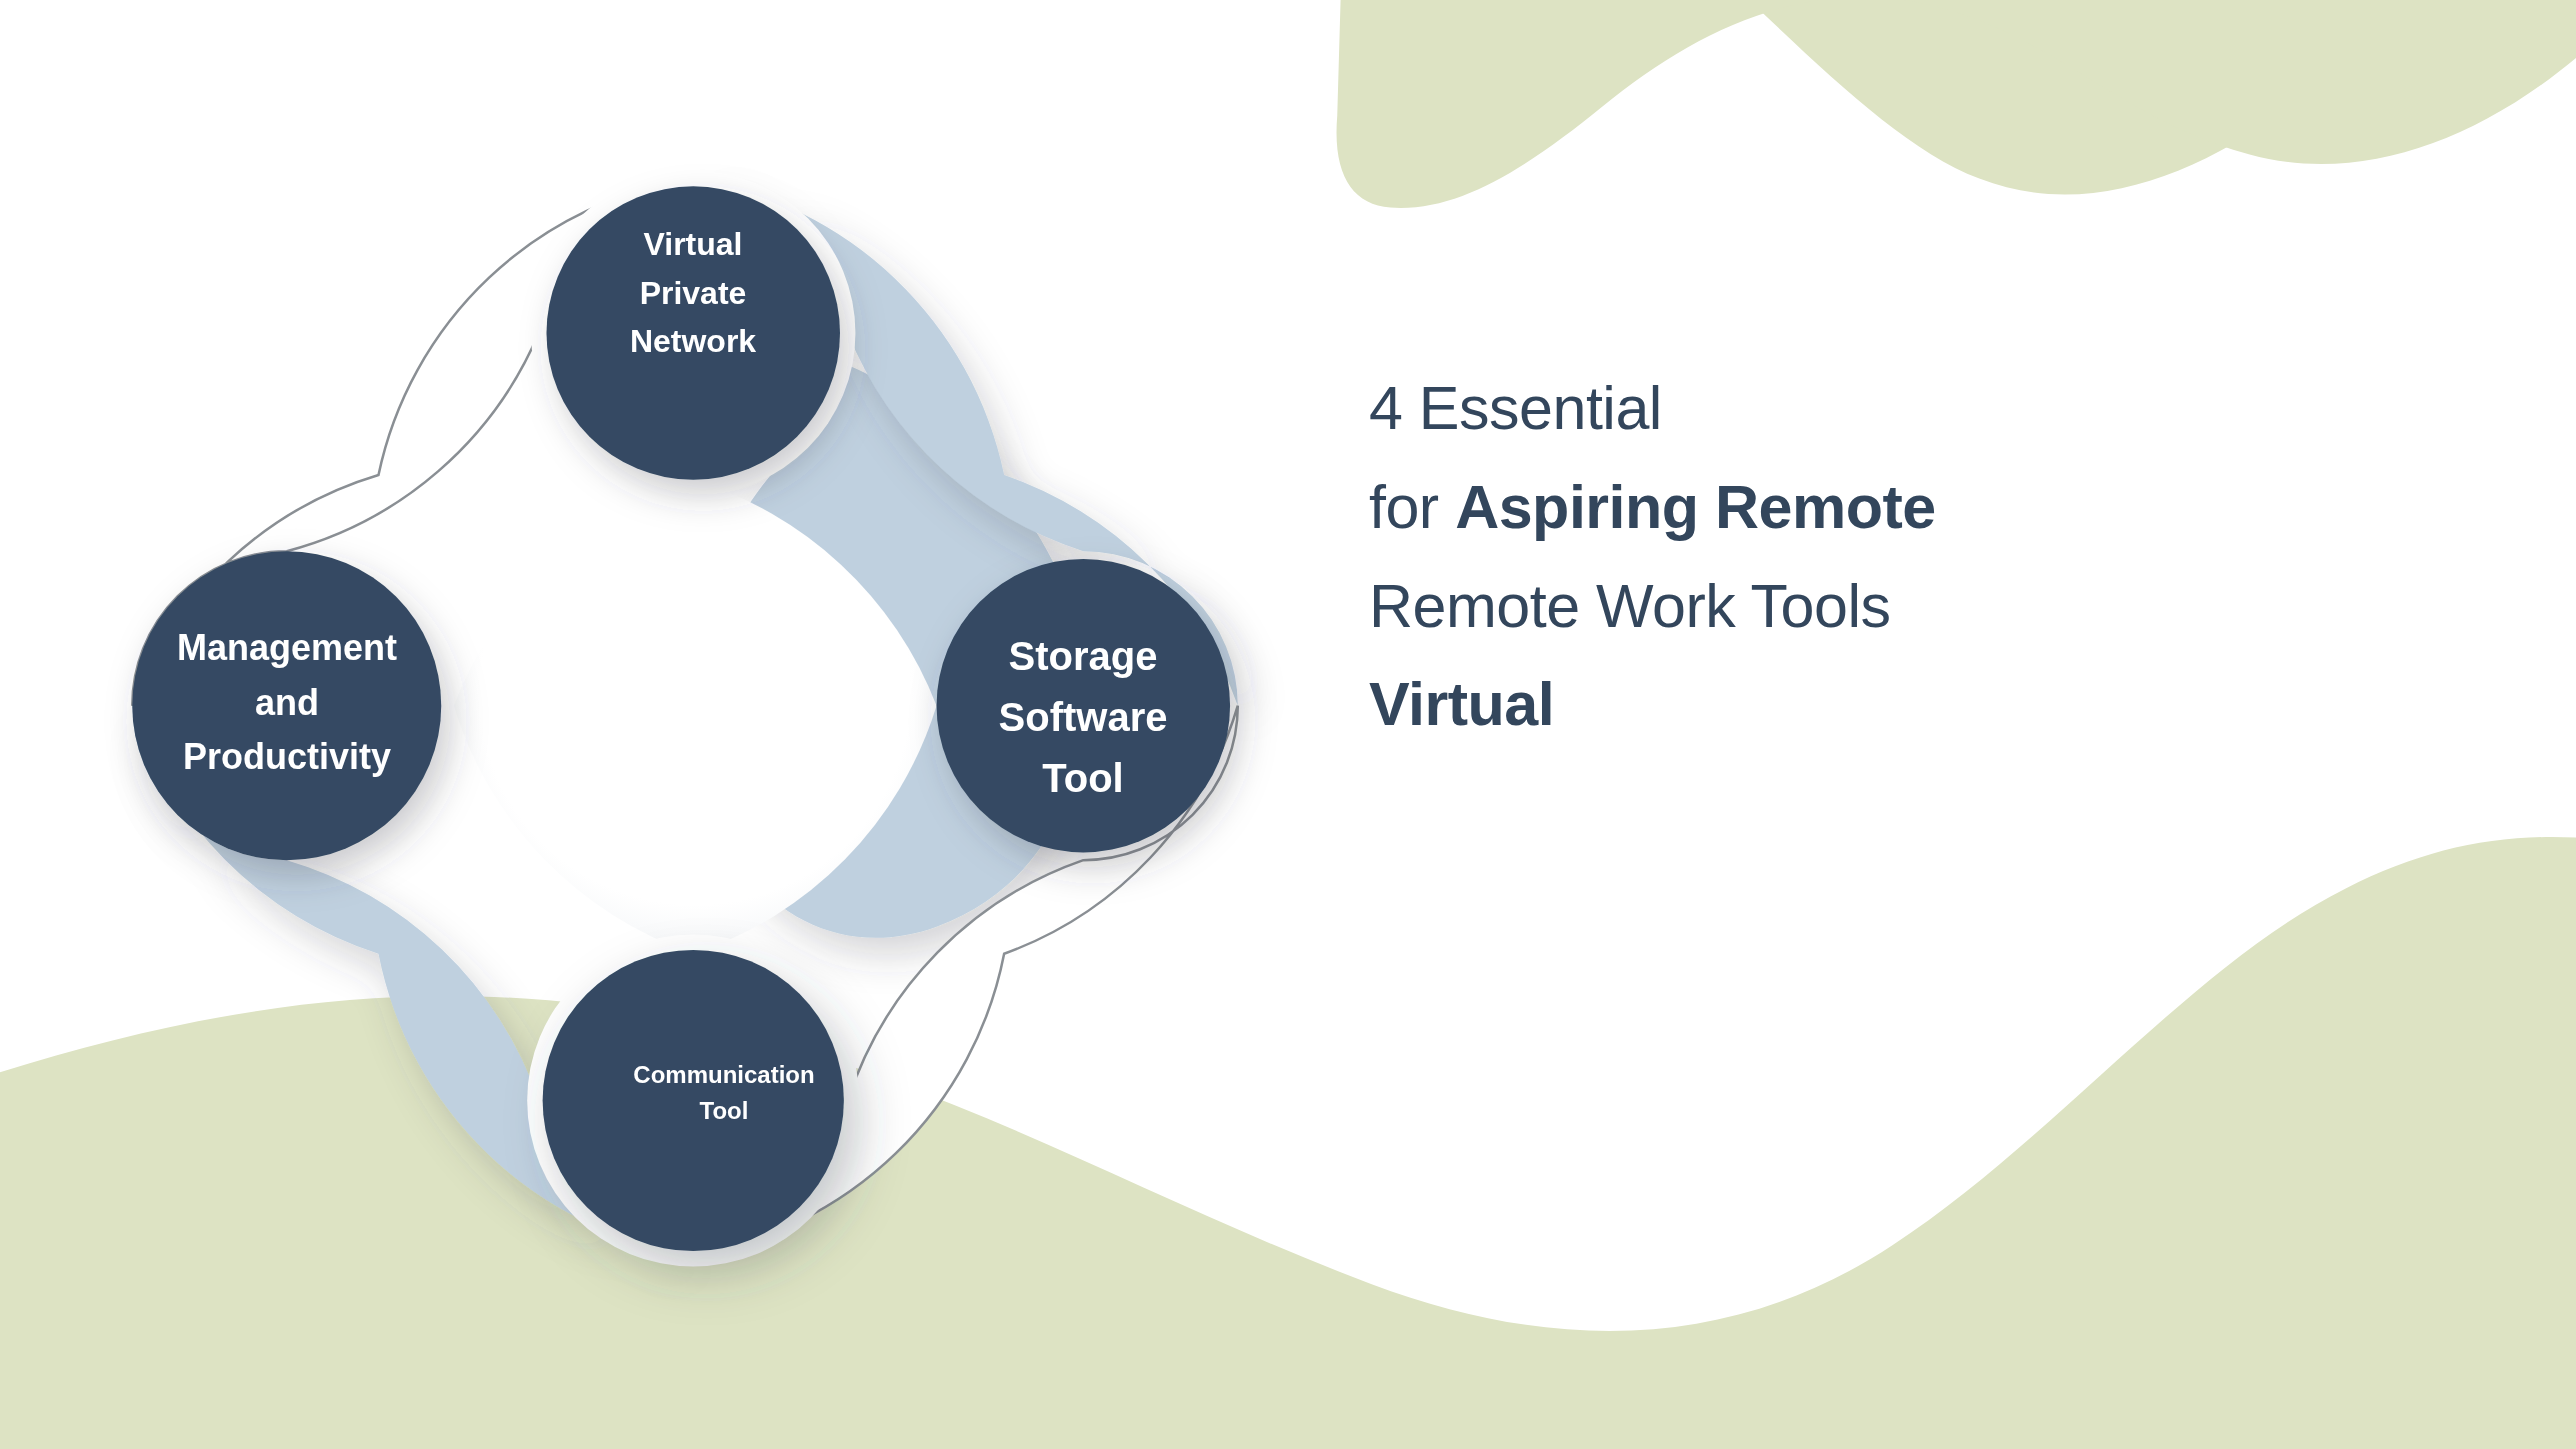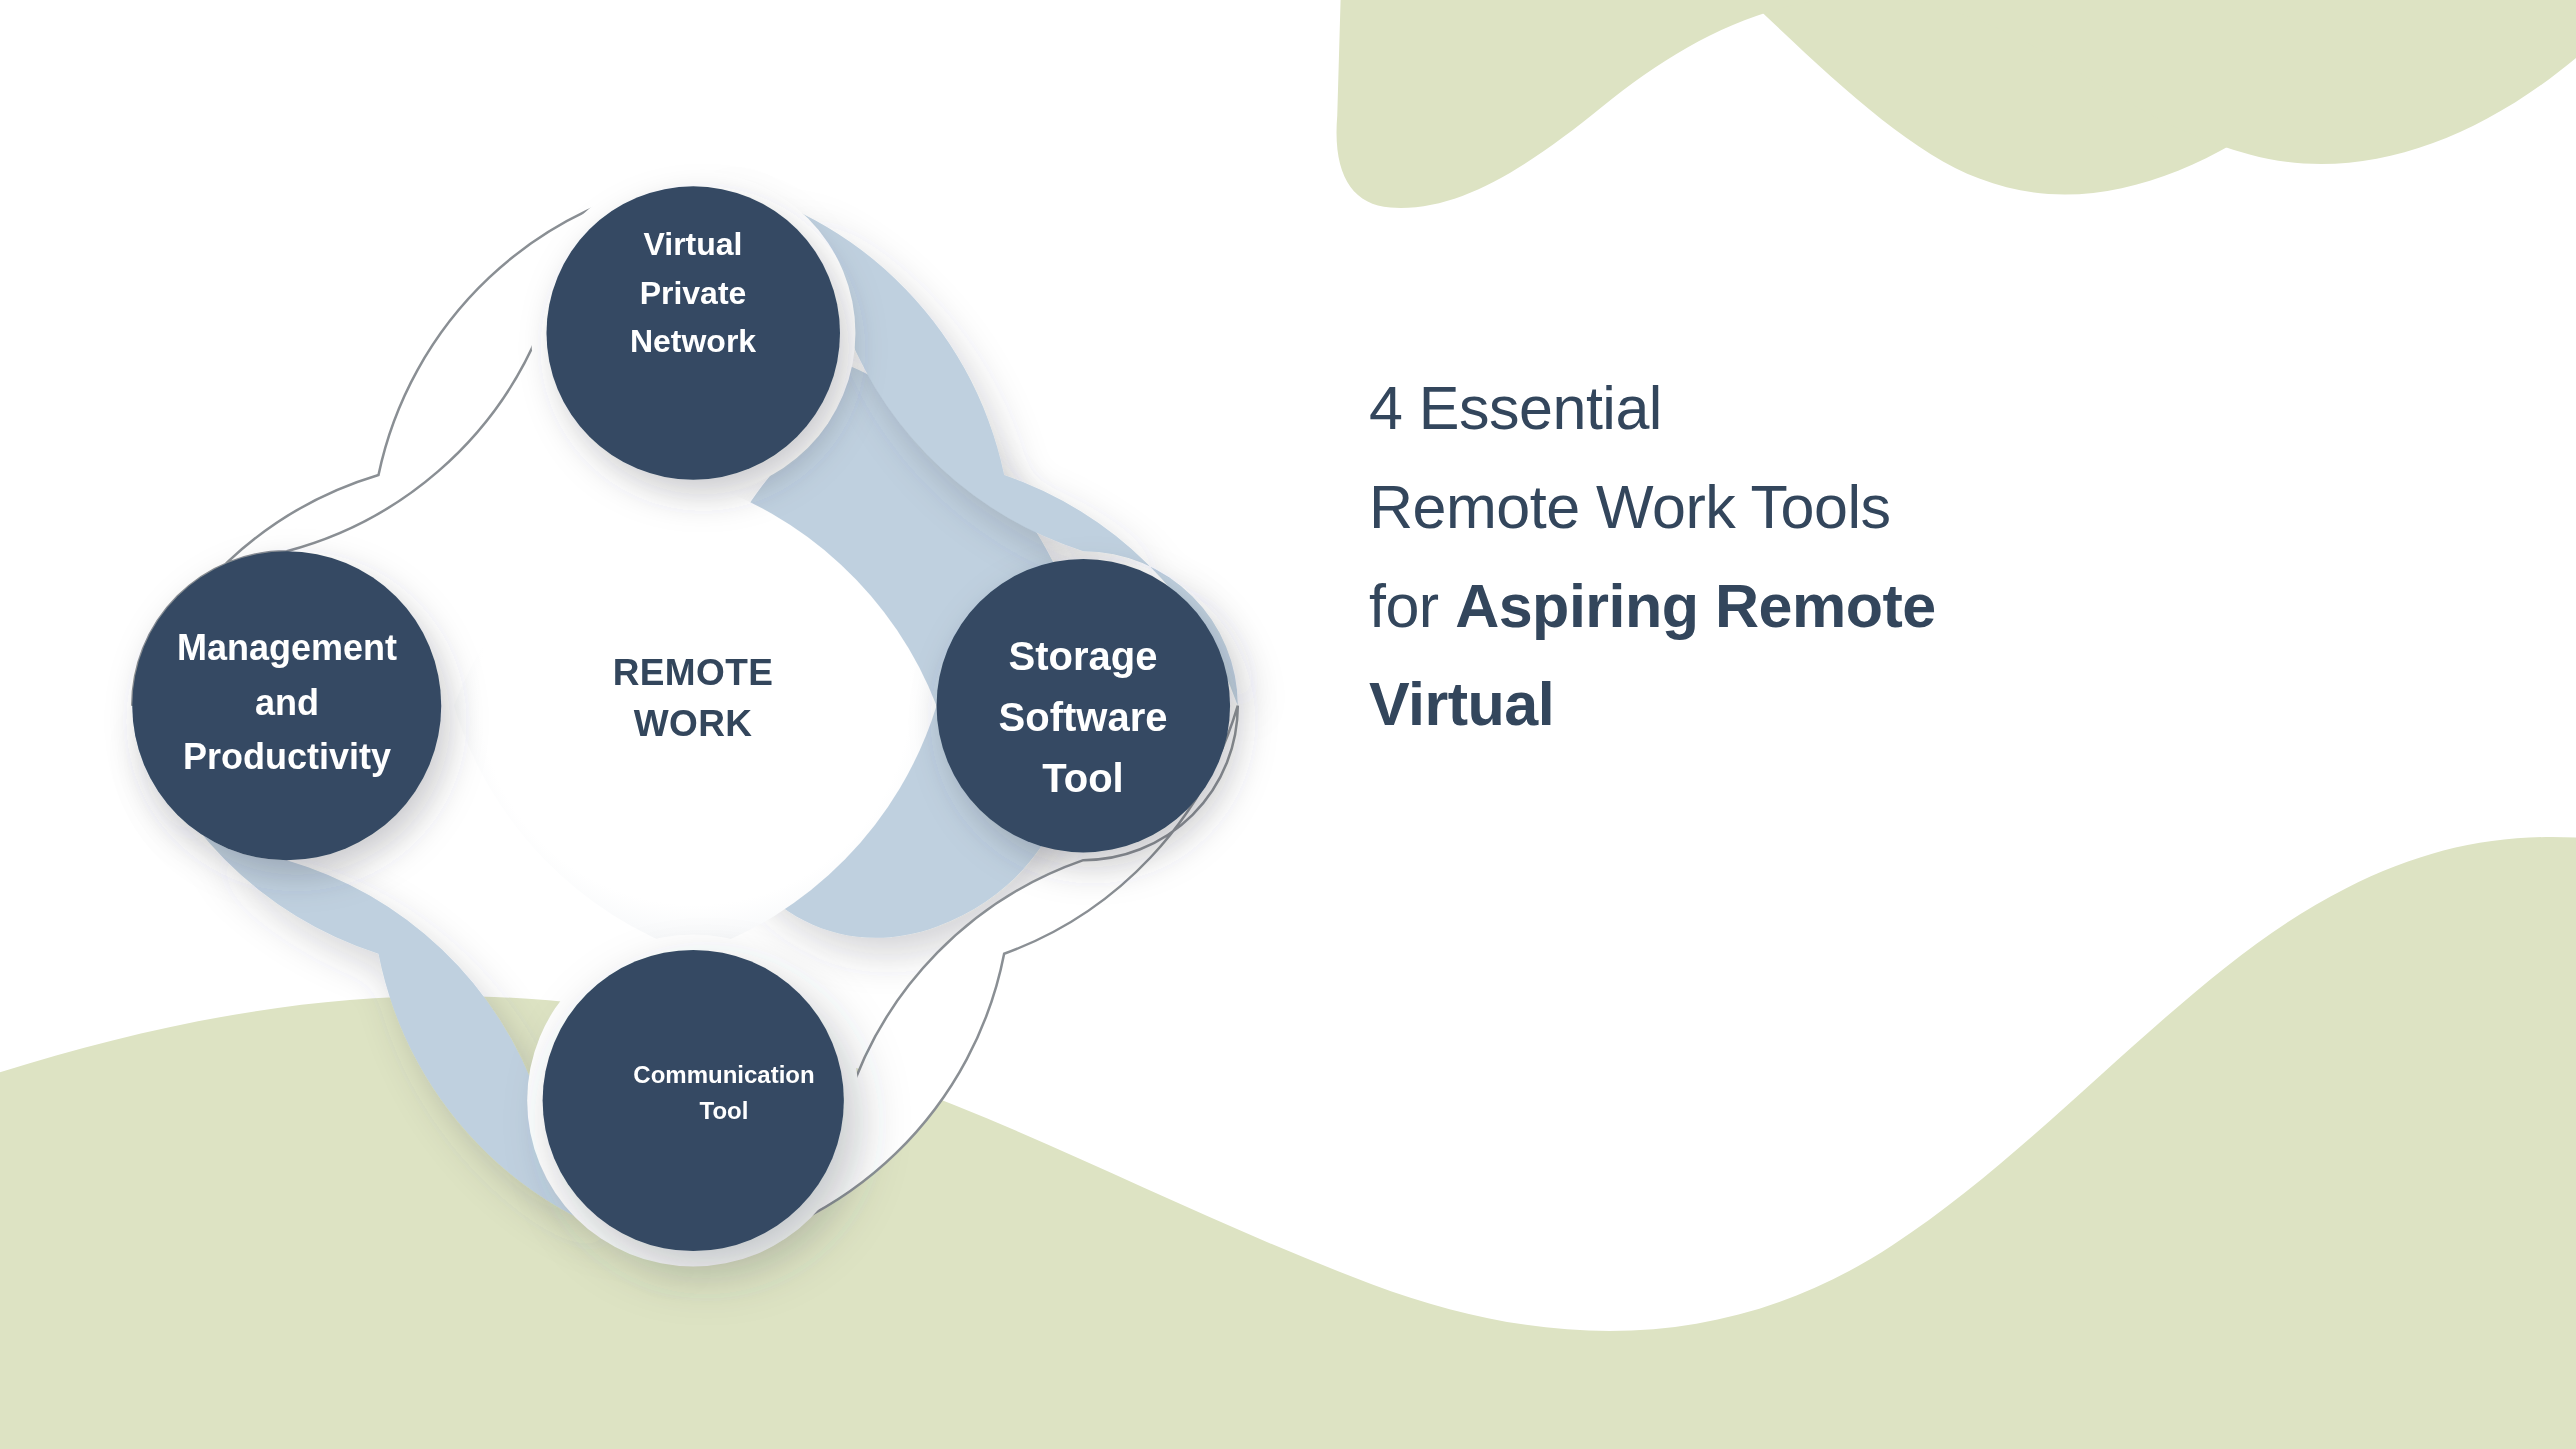--- a/index.html
+++ b/index.html
@@ -184,24 +184,22 @@
 Software
 Tool</div>
 
   <div class="circle-label" style="left:560px; top:1057px; width:328px; font-size:24px;">Communication
 Tool</div>
 
   <div class="circle-label" style="left:142px; top:621px; width:290px; font-size:36px;">Management
 and
 Productivity</div>
 
-  <div class="center-label" style="left:548px; top:647px; width:290px; font-size:37px;">REMOTE
-WORK</div>
 
   <div class="headline">
     <div>4 Essential</div>
+    <div><span>for </span><span class="strong">Aspiring Remote</span></div>
     <div>Remote Work Tools</div>
-    <div><span>for </span><span class="strong">Aspiring Remote</span></div>
     <div class="strong">Virtual</div>
   </div>
 
 </div>
 
 
 </body></html>

